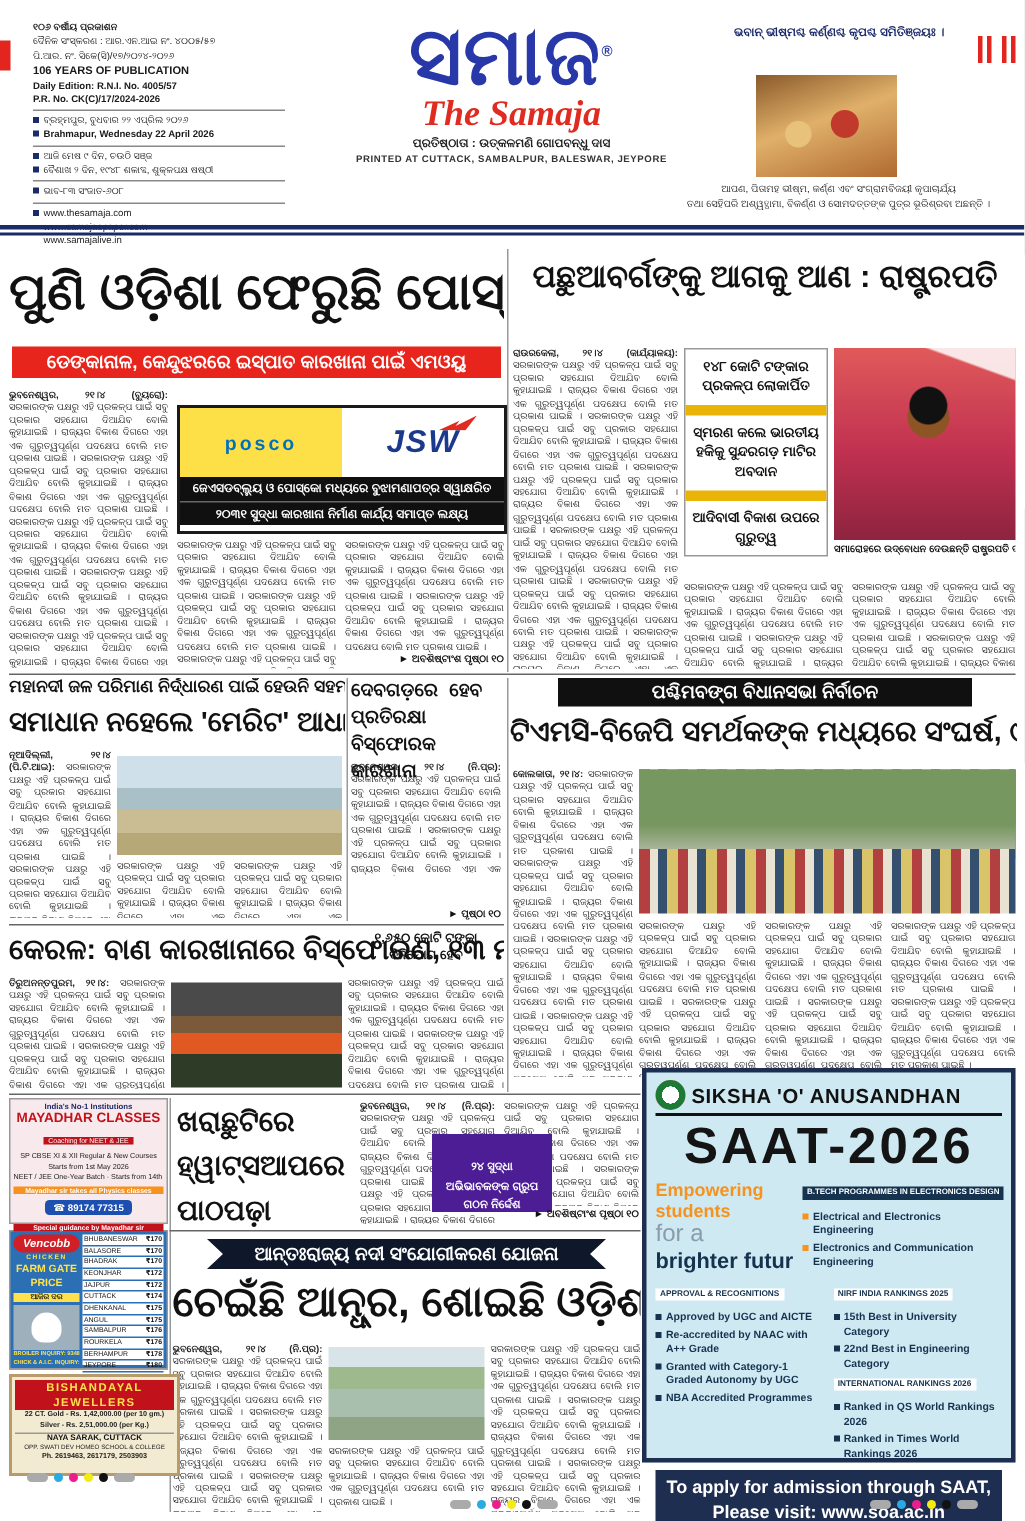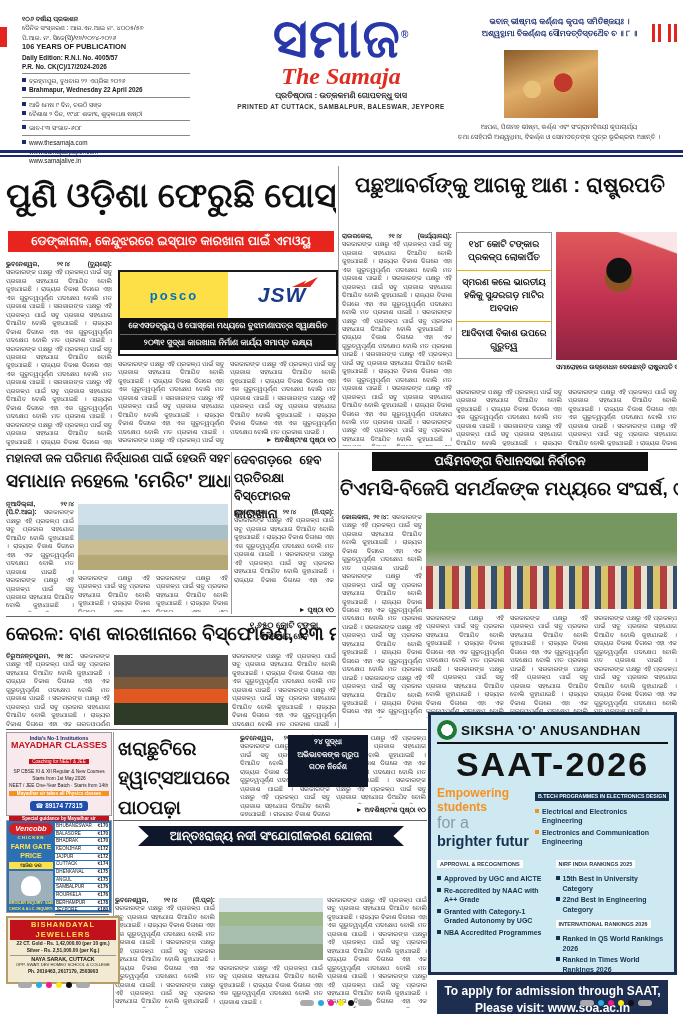--- a/index.html
+++ b/index.html
@@ -45,21 +45,21 @@
               color:#0072bc;font-weight:bold;font-size:13px;letter-spacing:2px;}
   .jsw-half{flex:1;background:#fff;display:flex;align-items:center;justify-content:center;position:relative;
             color:#1b3a8c;font-weight:bold;font-style:italic;font-size:21px;letter-spacing:1px;}
   .flame{position:absolute;top:5px;right:18px;width:26px;height:10px;background:#e02b20;
          clip-path:polygon(0 100%,55% 35%,45% 70%,100% 0,70% 100%);}
   .logo-box .cap{background:#101010;color:#fff;font-size:8.2px;font-weight:bold;text-align:center;line-height:1.9;}
   .logo-box .cap div+div{border-top:1px solid #666;}
   .hl2{left:342px;top:168px;width:336px;font-size:21px;font-weight:bold;line-height:34px;text-align:center;}
   .note-box{left:456px;top:232px;width:96px;border:1px solid #999;background:#fff;box-sizing:border-box;}
   .note{font-size:9.2px;font-weight:bold;text-align:center;color:#111;padding:5px 3px;line-height:1.45;}
-  .note+.note{border-top:1px solid #eab308;}
+  .note+.note{border-top:7px solid #eab308;}
   .ph-prez{left:556px;top:232px;width:121px;height:128px;
     background:radial-gradient(circle at 52% 30%,#111 0 11%,rgba(0,0,0,0) 12%),
                radial-gradient(circle at 52% 36%,#8d5524 0 13%,rgba(0,0,0,0) 14%),
                linear-gradient(200deg,rgba(255,255,255,.85) 0 12%,rgba(0,0,0,0) 13%),
                linear-gradient(180deg,#e05a5a,#c03050 55%,#8d2440);}
   .prez-cap{left:556px;top:362px;width:121px;font-size:6.6px;font-weight:bold;text-align:center;line-height:1.4;}
   .kicker{left:6px;top:452px;width:224px;font-size:11.5px;font-weight:bold;text-align:center;}
   .hl3{left:6px;top:466px;width:224px;font-size:18.5px;font-weight:bold;text-align:center;line-height:30px;}
   .ph-river{left:78px;top:504px;width:150px;height:66px;
     background:linear-gradient(180deg,#cfe0ea 0 32%,#a8c0c6 32% 55%,#cbbd93 55% 78%,#b7a977 78%);}
@@ -70,22 +70,22 @@
   .ph-street{left:426px;top:513px;width:251px;height:96px;
     background:repeating-linear-gradient(90deg,#b34040 0 7px,#e8e2d2 7px 13px,#35506e 13px 19px,#d9c46a 19px 26px),
                linear-gradient(180deg,#7d9a67 0 38%,#b9bfae 38% 62%,rgba(0,0,0,0) 62%);
     background-size:100% 100%;}
   .ph-street::after{content:"";position:absolute;left:0;top:0;width:100%;height:55%;
     background:linear-gradient(180deg,#76975f 0 70%,#a9b39b);}
   .hl5{left:6px;top:618px;width:330px;font-size:19px;font-weight:bold;text-align:center;line-height:32px;}
   .ph-fire{left:114px;top:655px;width:114px;height:70px;
     background:linear-gradient(180deg,#4a4a4a 0 32%,#7a5a3a 32% 48%,#e25822 48% 68%,#2e3b26 68%);}
   .wa-hl{left:118px;top:734px;width:118px;font-size:19px;font-weight:bold;line-height:1.55;}
-  .wa-box{left:288px;top:735px;width:80px;height:52px;background:#0f172a;color:#fff;
-          font-size:7.6px;font-weight:bold;text-align:center;line-height:1.65;padding-top:1px;box-sizing:border-box;}
+  .wa-box{left:288px;top:756px;width:80px;height:52px;background:#4c1d95;color:#fff;
+          font-size:7.6px;font-weight:bold;text-align:center;line-height:1.65;padding-top:16px;box-sizing:border-box;}
   .ribbon{left:138px;top:826px;width:266px;height:20px;background:#0f172a;color:#fff;font-size:12.5px;
           font-weight:bold;text-align:center;line-height:20px;
           clip-path:polygon(0 0,100% 0,96% 50%,100% 100%,0 100%,4% 50%);}
   .hl6{left:115px;top:846px;width:312px;font-size:28px;font-weight:bold;text-align:center;line-height:44px;}
   .ph-river2{left:219px;top:898px;width:104px;height:62px;
     background:linear-gradient(180deg,#d8e4e8 0 22%,#9fb98f 22% 45%,#a9bfae 45% 75%,#8fa385 75%);}
   
   .ad{box-sizing:border-box;border:1px solid #999;}
   .ad-maya{left:6px;top:732px;width:106px;height:84px;background:#f7e9ec;padding:2px;text-align:center;}
   .maya-top{font-size:5.2px;font-weight:bold;color:#1b2a6b;}
@@ -191,21 +191,20 @@
 
   <div class="abs logo-blk">
     <div class="logo-odia nw"><span>ସମାଜ</span><span class="logo-reg">®</span></div>
     <div class="logo-en">The Samaja</div>
     <div class="tagline nw">ପ୍ରତିଷ୍ଠାତା : ଉତ୍କଳମଣି ଗୋପବନ୍ଧୁ ଦାସ</div>
     <div class="printed nw">PRINTED AT CUTTACK, SAMBALPUR, BALESWAR, JEYPORE</div>
   </div>
 
   <div class="abs verse-blk">
     <div class="nw">ଭବାନ୍ ଭୀଷ୍ମଶ୍ଚ କର୍ଣ୍ଣଶ୍ଚ କୃପଶ୍ଚ ସମିତିଞ୍ଜୟଃ ।</div>
-    <div class="nw">ଅଶ୍ୱତ୍ଥାମା ବିକର୍ଣ୍ଣଶ୍ଚ ସୌମଦତ୍ତିସ୍ତଥୈବ ଚ ॥ ୮ ॥</div>
   </div>
   <div class="abs ph ph-paint"></div>
   <div class="abs verse-cap">
     <div class="nw">ଆପଣ, ପିତାମହ ଭୀଷ୍ମ, କର୍ଣ୍ଣ ଏବଂ ସଂଗ୍ରାମବିଜୟୀ କୃପାଚାର୍ଯ୍ୟ</div>
     <div class="nw">ତଥା ସେହିପରି ଅଶ୍ୱତ୍ଥାମା, ବିକର୍ଣ୍ଣ ଓ ସୋମଦତ୍ତଙ୍କ ପୁତ୍ର ଭୂରିଶ୍ରବା ଅଛନ୍ତି ।</div>
   </div>
 
   <div class="abs blue-rule"></div>
 
   <div class="abs hl1 nw">ପୁଣି ଓଡ଼ିଶା ଫେରୁଛି ପୋସ୍କୋ</div>
@@ -318,20 +317,21 @@
   <div class="abs wa-box">
     <div>୨୪ ସୁଦ୍ଧା</div>
     <div>ଅଭିଭାବକଙ୍କ ଗ୍ରୁପ</div>
     <div>ଗଠନ ନିର୍ଦ୍ଦେଶ</div>
   </div>
   <div class="abs jump nw" style="left:336px;top:806px;width:90px;">► ଅବଶିଷ୍ଟାଂଶ ପୃଷ୍ଠା ୧୦</div>
 
   <div class="abs hline" style="left:113px;top:820px;width:314px;"></div>
 
   <div class="abs ribbon nw">ଆନ୍ତଃରାଜ୍ୟ ନଦୀ ସଂଯୋଗୀକରଣ ଯୋଜନା</div>
+  <div class="abs hl6 nw">ଚେଇଁଛି ଆନ୍ଧ୍ର, ଶୋଇଛି ଓଡ଼ିଶା</div>
   <div class="abs bodytxt" style="left:115px;top:896px;width:100px;height:112px;">
     <span class="dl">ଭୁବନେଶ୍ୱର, ୨୧।୪ (ନି.ପ୍ର):</span>
     <span> ସରକାରଙ୍କ ପକ୍ଷରୁ ଏହି ପ୍ରକଳ୍ପ ପାଇଁ ସବୁ ପ୍ରକାର ସହଯୋଗ ଦିଆଯିବ ବୋଲି କୁହାଯାଇଛି । ରାଜ୍ୟର ବିକାଶ ଦିଗରେ ଏହା ଏକ ଗୁରୁତ୍ୱପୂର୍ଣ୍ଣ ପଦକ୍ଷେପ ବୋଲି ମତ ପ୍ରକାଶ ପାଇଛି । ସରକାରଙ୍କ ପକ୍ଷରୁ ଏହି ପ୍ରକଳ୍ପ ପାଇଁ ସବୁ ପ୍ରକାର ସହଯୋଗ ଦିଆଯିବ ବୋଲି କୁହାଯାଇଛି । ରାଜ୍ୟର ବିକାଶ ଦିଗରେ ଏହା ଏକ ଗୁରୁତ୍ୱପୂର୍ଣ୍ଣ ପଦକ୍ଷେପ ବୋଲି ମତ ପ୍ରକାଶ ପାଇଛି । ସରକାରଙ୍କ ପକ୍ଷରୁ ଏହି ପ୍ରକଳ୍ପ ପାଇଁ ସବୁ ପ୍ରକାର ସହଯୋଗ ଦିଆଯିବ ବୋଲି କୁହାଯାଇଛି । ରାଜ୍ୟର ବିକାଶ ଦିଗରେ ଏହା ଏକ ଗୁରୁତ୍ୱପୂର୍ଣ୍ଣ ପଦକ୍ଷେପ ବୋଲି ମତ ପ୍ରକାଶ ପାଇଛି । ସରକାରଙ୍କ ପକ୍ଷରୁ ଏହି ପ୍ରକଳ୍ପ ପାଇଁ ସବୁ ପ୍ରକାର ସହଯୋଗ ଦିଆଯିବ ବୋଲି କୁହାଯାଇଛି । ରାଜ୍ୟର ବିକାଶ ଦିଗରେ ଏହା ଏକ ଗୁରୁତ୍ୱପୂର୍ଣ୍ଣ ପଦକ୍ଷେପ ବୋଲି ମତ ପ୍ରକାଶ ପାଇଛି ।</span>
   </div>
   <div class="abs ph ph-river2"></div>
   <div class="abs bodytxt" style="left:219px;top:964px;width:104px;height:44px;"><span> ସରକାରଙ୍କ ପକ୍ଷରୁ ଏହି ପ୍ରକଳ୍ପ ପାଇଁ ସବୁ ପ୍ରକାର ସହଯୋଗ ଦିଆଯିବ ବୋଲି କୁହାଯାଇଛି । ରାଜ୍ୟର ବିକାଶ ଦିଗରେ ଏହା ଏକ ଗୁରୁତ୍ୱପୂର୍ଣ୍ଣ ପଦକ୍ଷେପ ବୋଲି ମତ ପ୍ରକାଶ ପାଇଛି ।</span></div>
   <div class="abs bodytxt" style="left:327px;top:896px;width:100px;height:112px;">
     <span> ସରକାରଙ୍କ ପକ୍ଷରୁ ଏହି ପ୍ରକଳ୍ପ ପାଇଁ ସବୁ ପ୍ରକାର ସହଯୋଗ ଦିଆଯିବ ବୋଲି କୁହାଯାଇଛି । ରାଜ୍ୟର ବିକାଶ ଦିଗରେ ଏହା ଏକ ଗୁରୁତ୍ୱପୂର୍ଣ୍ଣ ପଦକ୍ଷେପ ବୋଲି ମତ ପ୍ରକାଶ ପାଇଛି । ସରକାରଙ୍କ ପକ୍ଷରୁ ଏହି ପ୍ରକଳ୍ପ ପାଇଁ ସବୁ ପ୍ରକାର ସହଯୋଗ ଦିଆଯିବ ବୋଲି କୁହାଯାଇଛି । ରାଜ୍ୟର ବିକାଶ ଦିଗରେ ଏହା ଏକ ଗୁରୁତ୍ୱପୂର୍ଣ୍ଣ ପଦକ୍ଷେପ ବୋଲି ମତ ପ୍ରକାଶ ପାଇଛି । ସରକାରଙ୍କ ପକ୍ଷରୁ ଏହି ପ୍ରକଳ୍ପ ପାଇଁ ସବୁ ପ୍ରକାର ସହଯୋଗ ଦିଆଯିବ ବୋଲି କୁହାଯାଇଛି । ରାଜ୍ୟର ବିକାଶ ଦିଗରେ ଏହା ଏକ ଗୁରୁତ୍ୱପୂର୍ଣ୍ଣ ପଦକ୍ଷେପ ବୋଲି ମତ ପ୍ରକାଶ ପାଇଛି ।</span>
     
   </div>

